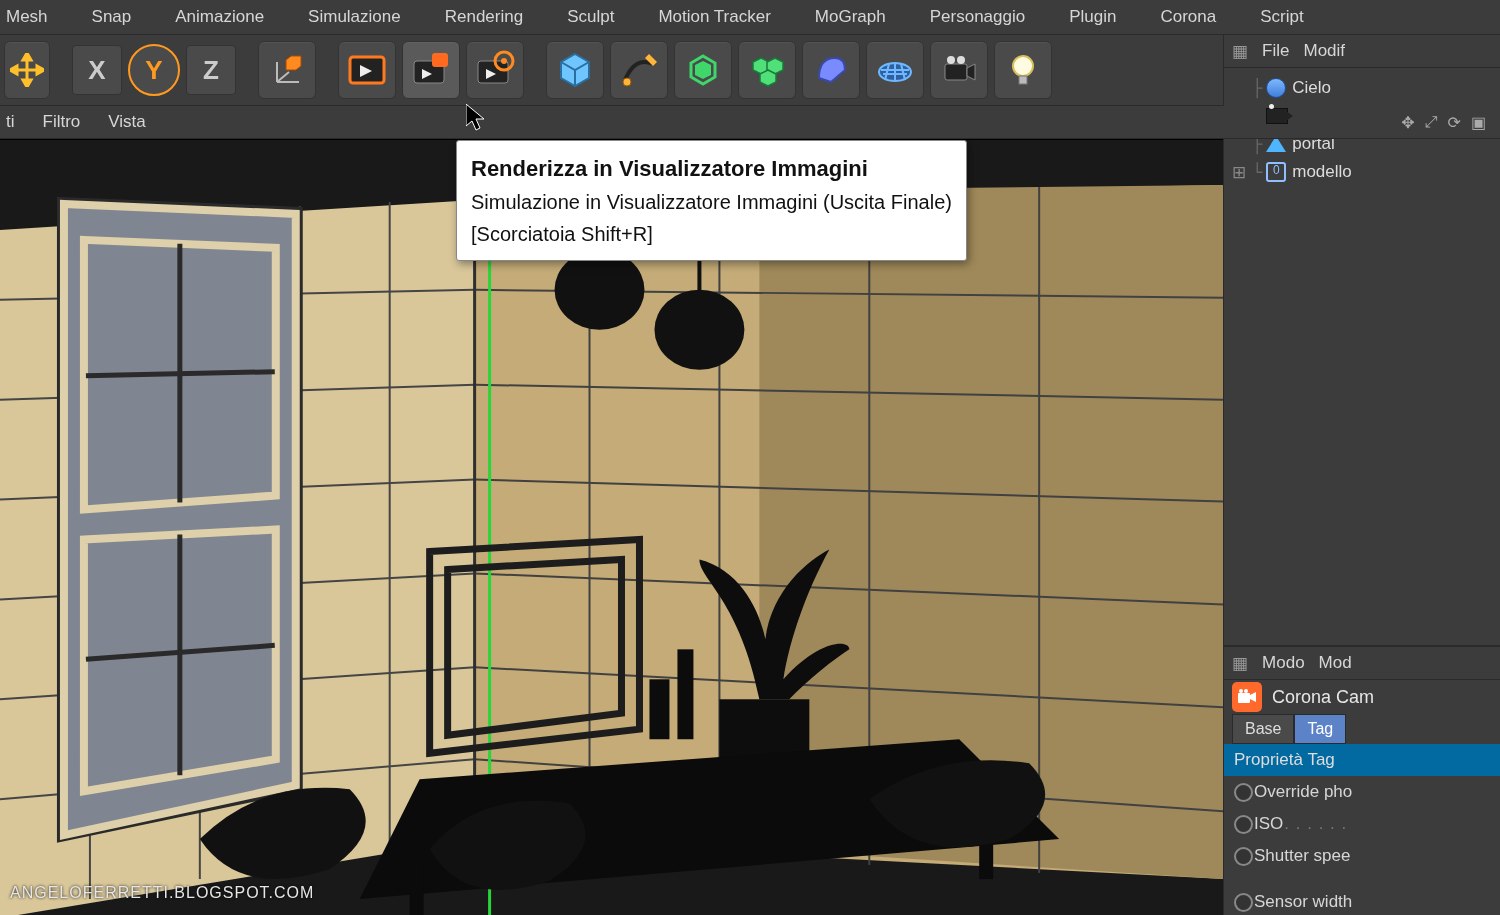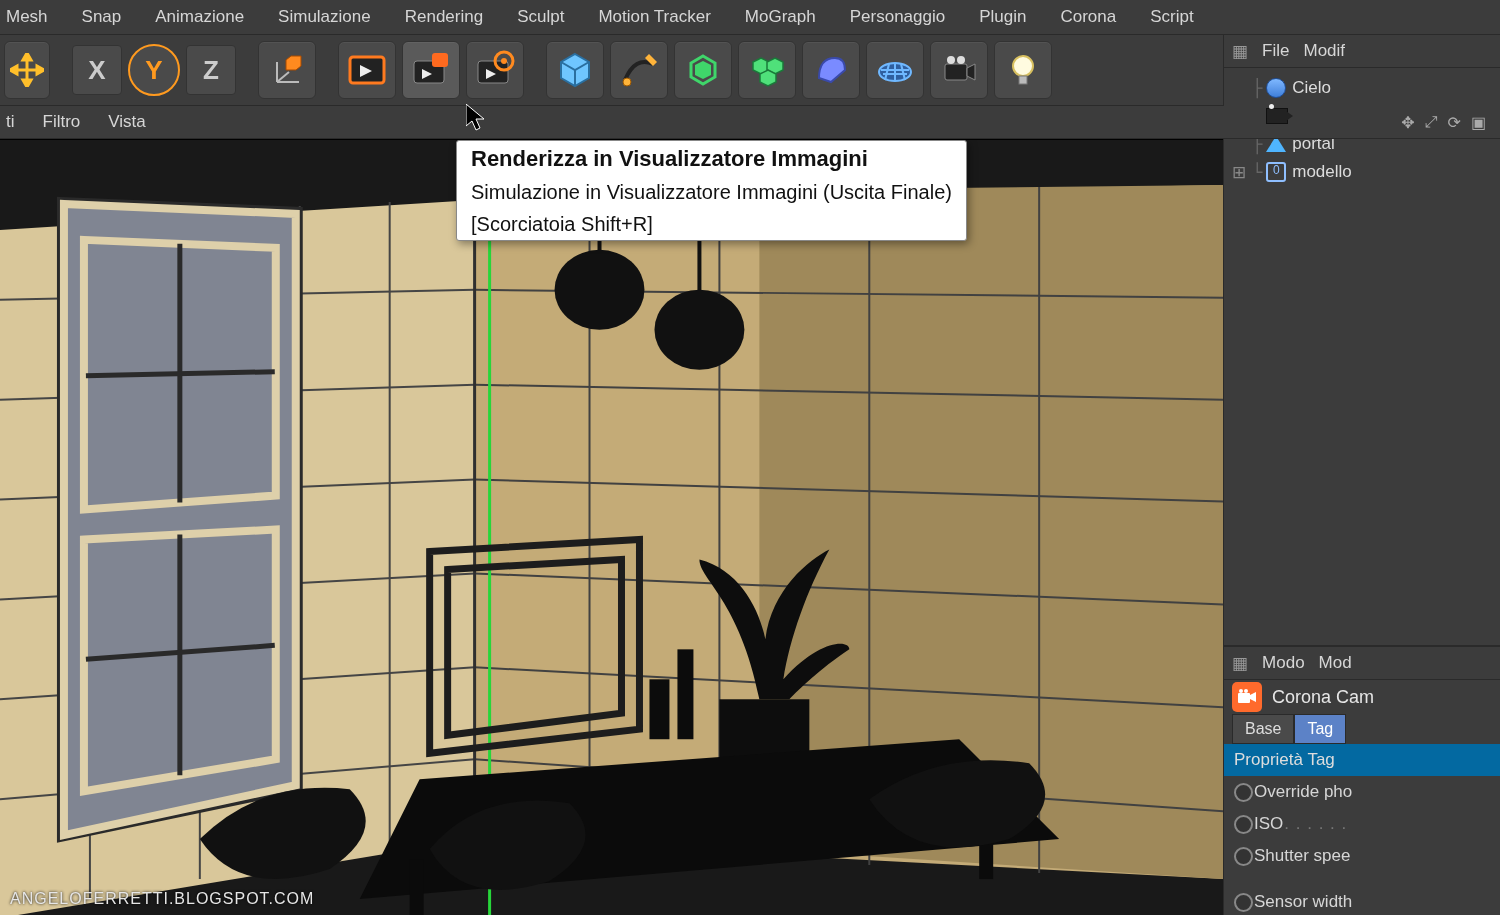--- a/index.html
+++ b/index.html
@@ -1,16 +1,16 @@
 <!DOCTYPE html>
 <html><head>
 <meta charset="utf-8">
 <style>
   html,body{margin:0;padding:0;width:1500px;height:915px;overflow:hidden;background:#3c3c3c;font-family:Verdana,Geneva,sans-serif;color:#ccc;font-size:16px}
-  .menubar{display:flex;align-items:center;height:34px;padding:0 6px;gap:34px;background:#3c3c3c;border-bottom:1px solid #2a2a2a;font-size:17px;color:#d6d6d6}
+  .menubar{display:flex;align-items:center;height:34px;padding:0 6px;gap:44px;background:#3c3c3c;border-bottom:1px solid #2a2a2a;font-size:17px;color:#d6d6d6}
   .menubar span{cursor:default}
   .toolbar{display:flex;align-items:center;height:70px;background:#3c3c3c;padding:0 4px;gap:6px;border-bottom:1px solid #2a2a2a}
   .tbtn{width:56px;height:56px;border-radius:6px;background:#4a4a4a;display:flex;align-items:center;justify-content:center;border:1px solid #333;box-shadow:inset 0 1px 0 rgba(255,255,255,.05)}
   .tbtn.sm{width:44px}
   .tbtn.active{background:#5a5a5a}
   .xyz{display:flex;gap:6px;align-items:center}
   .xyz .ax{width:48px;height:48px;border-radius:4px;background:#4a4a4a;display:flex;align-items:center;justify-content:center;font-weight:bold;font-size:26px;color:#ccc;border:1px solid #333}
   .xyz .ax.on{border:2px solid #ff9a1f;color:#ff9a1f;border-radius:50%}
   .gap{width:10px}
   .sub-menubar{display:flex;align-items:center;height:32px;padding:0 6px;gap:28px;background:#3c3c3c;font-size:17px;color:#d6d6d6;border-bottom:1px solid #2a2a2a;position:relative}
@@ -36,24 +36,24 @@
   .attr-head{display:flex;align-items:center;height:34px;padding:0 8px;background:#3c3c3c;gap:10px}
   .corona-ic{width:30px;height:30px;border-radius:5px;background:#ff6a2c;display:flex;align-items:center;justify-content:center;color:#fff;font-size:15px}
   .tabs{display:flex;padding:0 8px;height:30px;align-items:stretch;font-size:16px}
   .tab{padding:3px 12px;background:#4a4a4a;color:#ddd;border:1px solid #2a2a2a;display:flex;align-items:center}
   .tab.active{background:#5c82c7;color:#fff}
   .section-title{padding:6px 10px;background:#0369a1;font-size:17px;color:#ddd}
   .prop{display:flex;align-items:center;height:32px;padding:0 10px;gap:1px;font-size:17px;color:#d6d6d6}
   .radio{width:15px;height:15px;border:2px solid #888;border-radius:50%;background:#333;display:inline-block}
   .dots{color:#777;letter-spacing:1px}
   
-  .tooltip{position:absolute;left:456px;top:130px;z-index:50;background:#fff;color:#111;border:1px solid #888;border-radius:3px;padding:0 14px;font-family:"Segoe UI",Arial,sans-serif;font-size:20px;box-shadow:2px 3px 8px rgba(0,0,0,.4);line-height:1.6}
+  .tooltip{position:absolute;left:456px;top:130px;z-index:50;background:#fff;color:#111;border:1px solid #888;border-radius:3px;padding:10px 14px;font-family:"Segoe UI",Arial,sans-serif;font-size:20px;box-shadow:2px 3px 8px rgba(0,0,0,.4);line-height:1.6}
   .tooltip b{font-size:22px}
   .cursor{position:absolute;left:466px;top:104px;z-index:60;font-size:22px;color:#000}
-  .watermark{position:absolute;left:10px;bottom:10px;color:#e6e6e6;font-size:16px;letter-spacing:1px;font-family:Arial,sans-serif;text-shadow:0 0 3px #000}
+  .watermark{position:absolute;left:10px;bottom:16px;color:#e6e6e6;font-size:16px;letter-spacing:1px;font-family:Arial,sans-serif;text-shadow:0 0 3px #000}
   
   .scene{position:absolute;inset:0}
   .scene svg{position:absolute;inset:0}
   .tspace{flex:1}
 </style>
 </head>
 <body>
 
 <div class="menubar">
   <span>Mesh</span>

